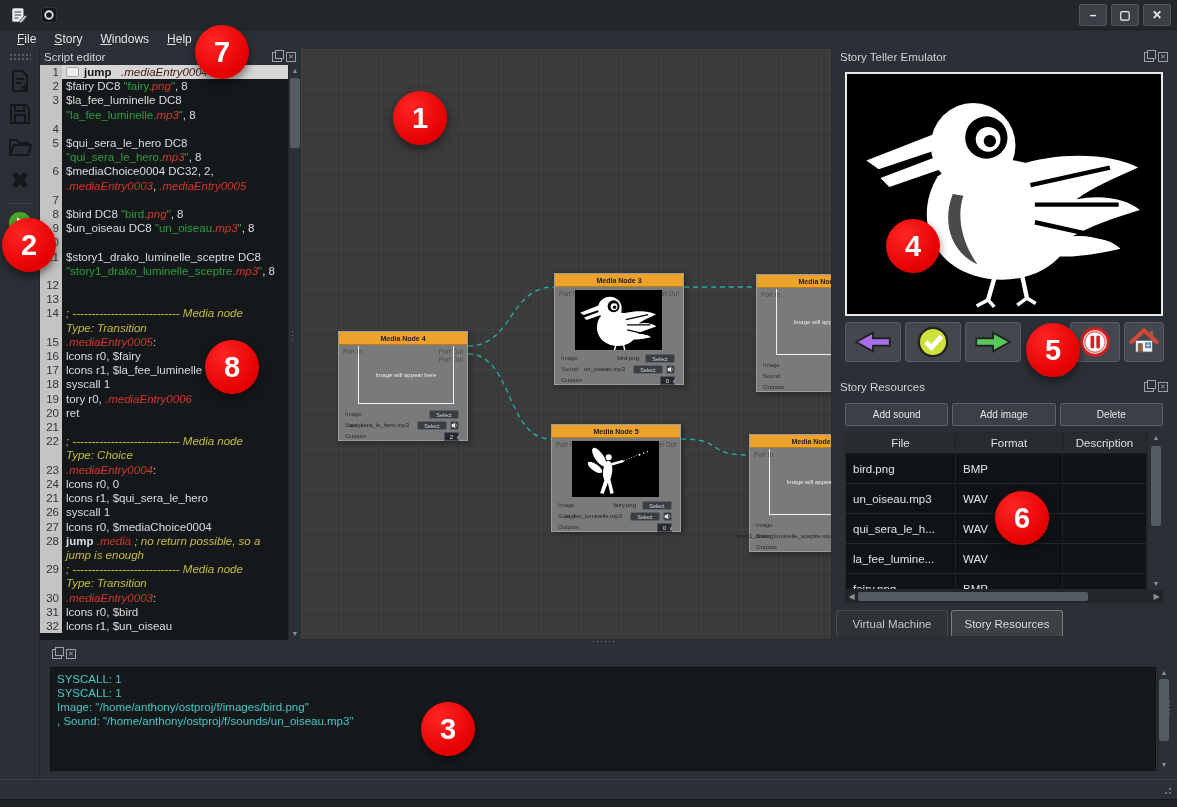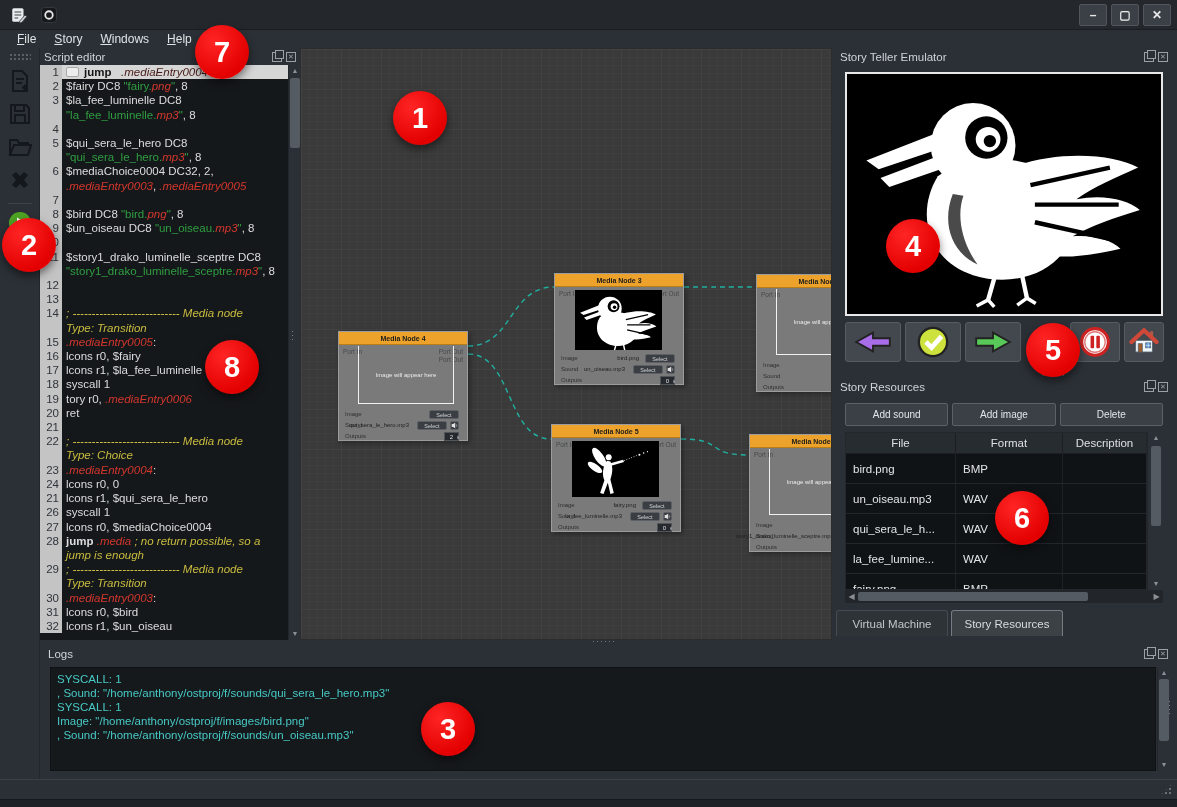--- a/index.html
+++ b/index.html
@@ -590,27 +590,25 @@
       <span class="arr" style="right:1px;">▶</span>
     </div>
     <div id="right-tabs">
         <div class="tab inactive" style="left: 0px; width: 112px;">Virtual Machine</div>
         <div class="tab active" style="left: 115px; width: 112px;">Story Resources</div>
       </div>
   </div>
 
   <div id="logs-dock">
     <div class="dock-title">
-      <span class="ttl">Logs</span>
       <span class="hdr-ico hdr-float"></span>
       <span class="hdr-ico">✕</span>
     </div>
     <div id="logs-body">
         <div class="log-line">SYSCALL: 1</div>
-        <div class="log-line">, Sound: "/home/anthony/ostproj/f/sounds/qui_sera_le_hero.mp3"</div>
         <div class="log-line">SYSCALL: 1</div>
         <div class="log-line">Image: "/home/anthony/ostproj/f/images/bird.png"</div>
         <div class="log-line">, Sound: "/home/anthony/ostproj/f/sounds/un_oiseau.mp3"</div>
       </div>
     <div class="vscroll" style="left:1113px; top:22px; width:13px; height:104px;">
       <span class="arr" style="top:1px;">▲</span>
       <div class="thumb" style="top:12px; height:62px;"></div>
       <span class="arr" style="bottom:1px;">▼</span>
     </div>
   </div>

